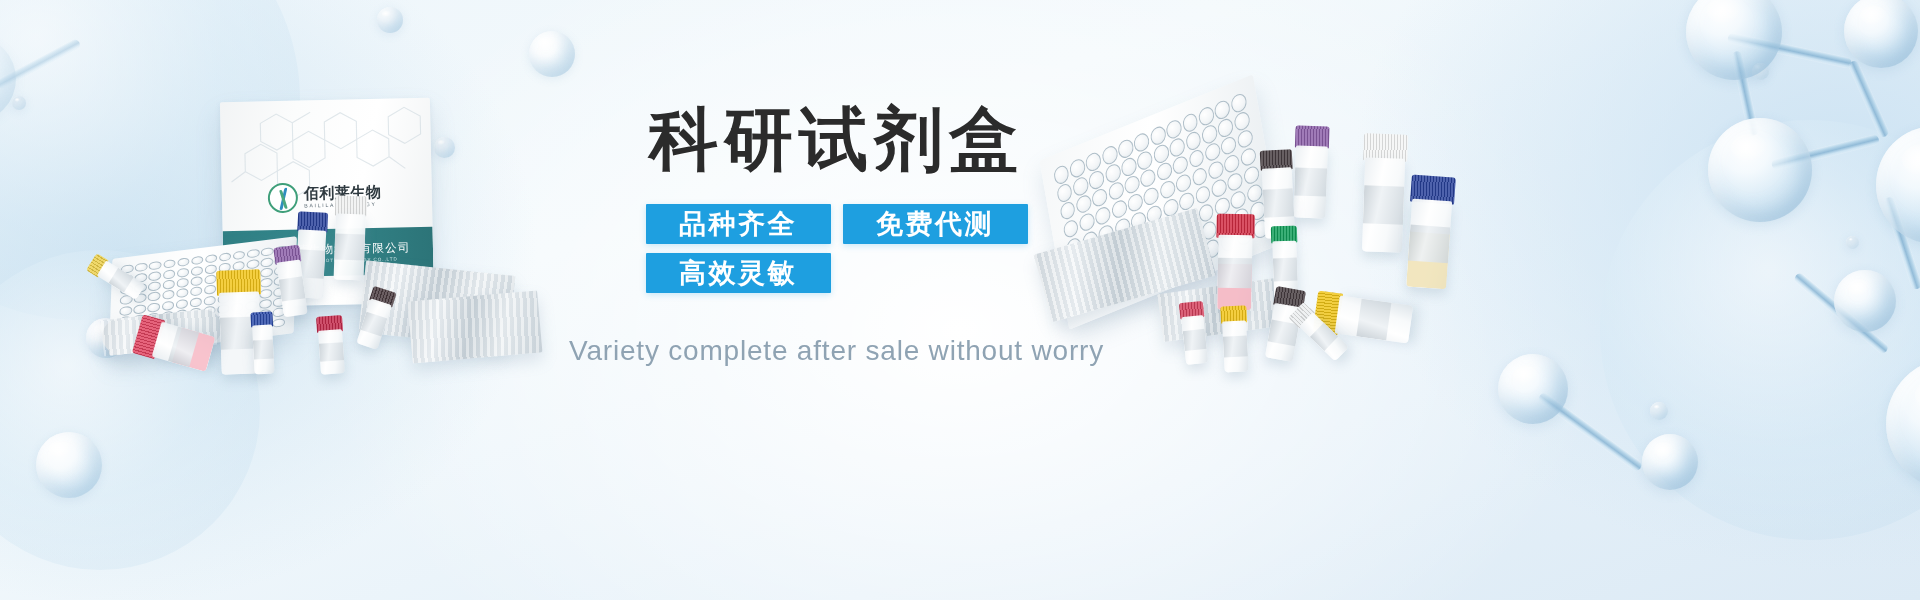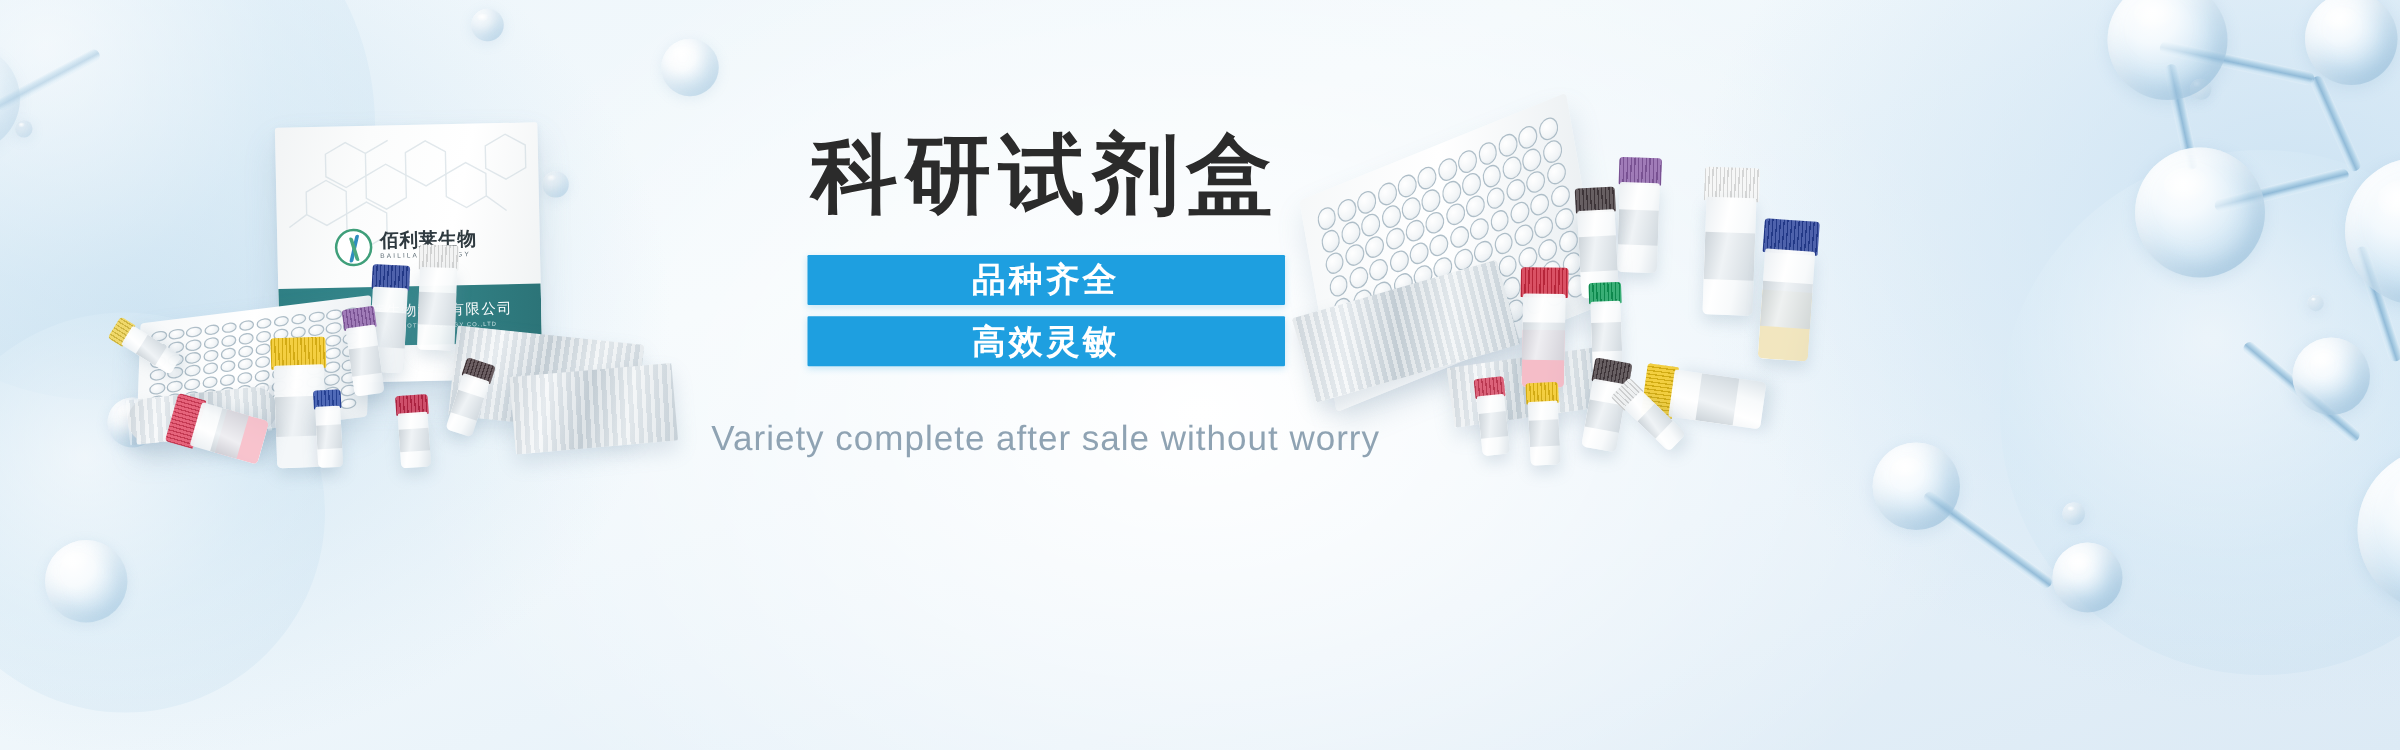--- a/index.html
+++ b/index.html
@@ -229,21 +229,21 @@
     font-size: 27px;
     font-weight: 400;
     color: #4a5159;
     letter-spacing: 0.6px;
   }
 
   .badges {
     margin: 26px auto 0;
     width: 382px;
     display: grid;
-    grid-template-columns: repeat(1, 1fr);
+    grid-template-columns: repeat(2, 1fr);
     gap: 9px 12px;
   }
   .badge {
     background: #1e9fe0;
     color: #ffffff;
     font-size: 27px;
     font-weight: 700;
     letter-spacing: 2.5px;
     line-height: 40px;
     height: 40px;
@@ -699,20 +699,21 @@
     </div>
   </div>
 
   <div class="center-block">
 
     <h1 class="title-cn">科研试剂盒</h1>
 
 
     <div class="badges">
       <div class="badge">品种齐全</div>
+      <div class="badge">免费代测</div>
       <div class="badge">高效灵敏</div>
     </div>
 
     <div class="tagline">
       <div>Variety complete after sale without worry</div>
     </div>
   </div>
 
 </div>
 

